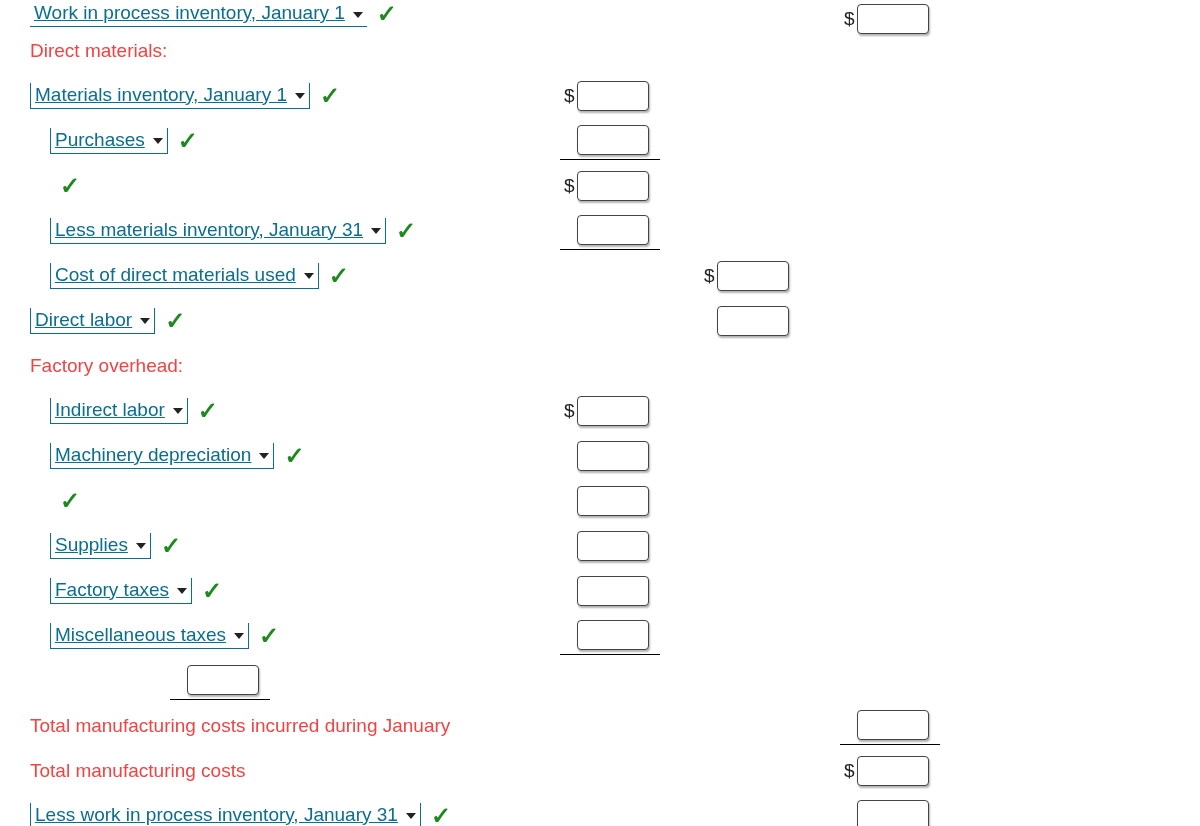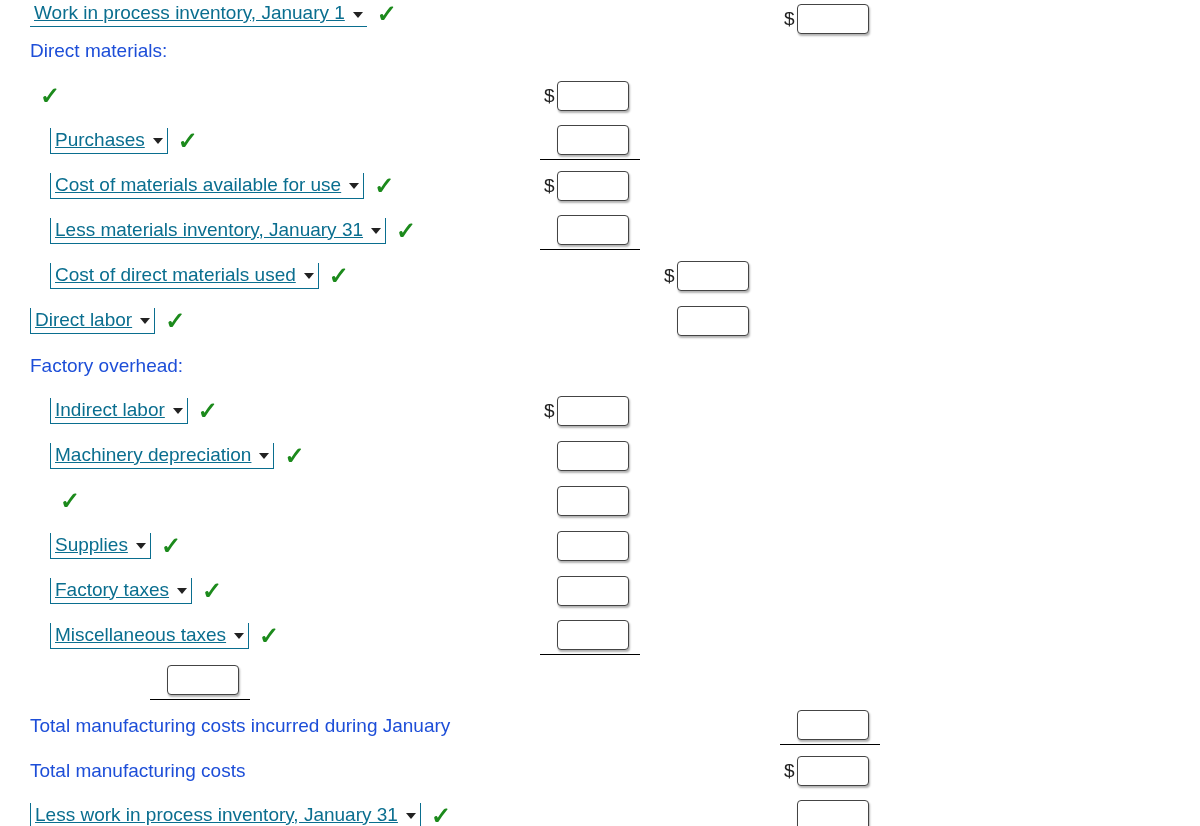--- a/index.html
+++ b/index.html
@@ -10,32 +10,33 @@
     font-size: 19px;
     color: #222;
     background: #fff;
     width: 1200px;
   }
   .row {
     display: flex;
     align-items: center;
     height: 45px;
     padding-left: 30px;
+    gap: 20px;
   }
   .label-cell {
     width: 510px;
     display: flex;
     align-items: center;
   }
   .col-a { width: 120px; display:flex; align-items:center; justify-content:flex-start; }
   .col-b { width: 120px; display:flex; align-items:center; justify-content:flex-start; }
   .col-c { width: 120px; display:flex; align-items:center; justify-content:flex-start; }
   .indent-1 { padding-left: 20px; }
   .indent-3 { padding-left: 80px; }
-  .plain-label { font-size: 19px; color: #1d4ed8; }
+  .plain-label { font-size: 19px; color: #ef4444; }
   .dropdown-link {
     color: #0a6e8f;
     border: 1px solid #0a6e8f;
     border-top: none;
     padding: 0 22px 1px 4px;
     font-size: 19px;
     text-decoration: underline;
     text-decoration-color: #0a6e8f;
     position: relative;
     background: #fff;
@@ -103,20 +104,21 @@
 </div>
 
 <div class="row">
   <div class="label-cell">
     <span class="plain-label">Direct materials:</span>
   </div>
 </div>
 
 <div class="row">
   <div class="label-cell">
+    <span class="dropdown-link">Materials inventory, January 1</span>
     <span class="check">✓</span>
   </div>
   <div class="col-a">
     <span class="cell-group">
       <span class="dollar">$</span>
       <input class="amount-input" style="">
     </span>
   </div>
 </div>
 
@@ -128,21 +130,20 @@
   <div class="col-a">
     <span class="cell-group cell-line-bottom">
       <span class="dollar" style="visibility:hidden">$</span>
       <input class="amount-input" style="">
     </span>
   </div>
 </div>
 
 <div class="row">
   <div class="label-cell indent-1">
-    <span class="dropdown-link">Cost of materials available for use</span>
     <span class="check">✓</span>
   </div>
   <div class="col-a">
     <span class="cell-group">
       <span class="dollar">$</span>
       <input class="amount-input" style="">
     </span>
   </div>
 </div>
 

